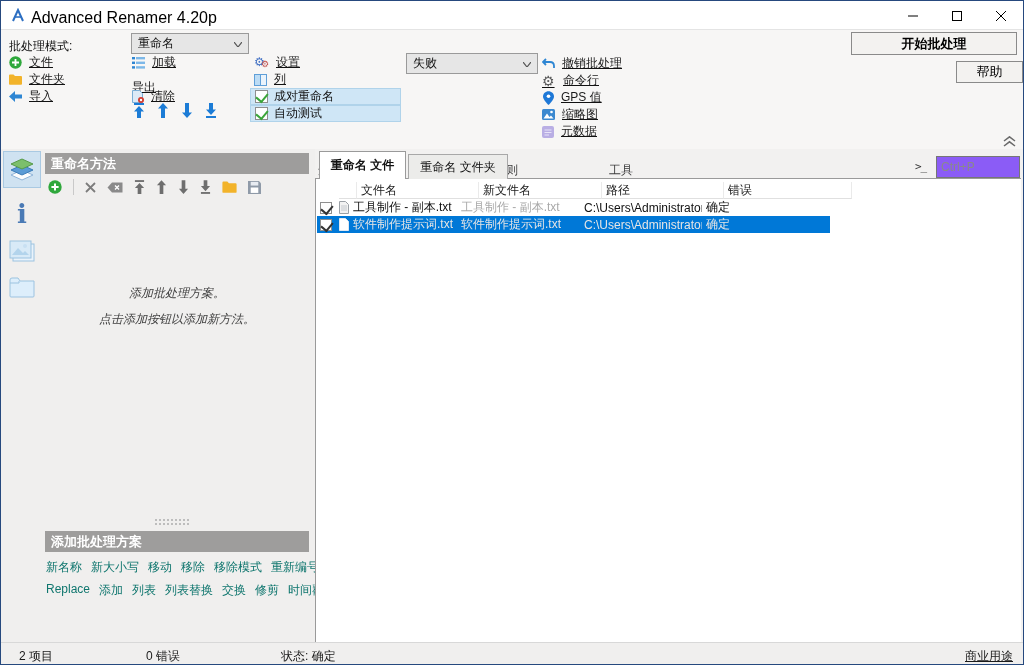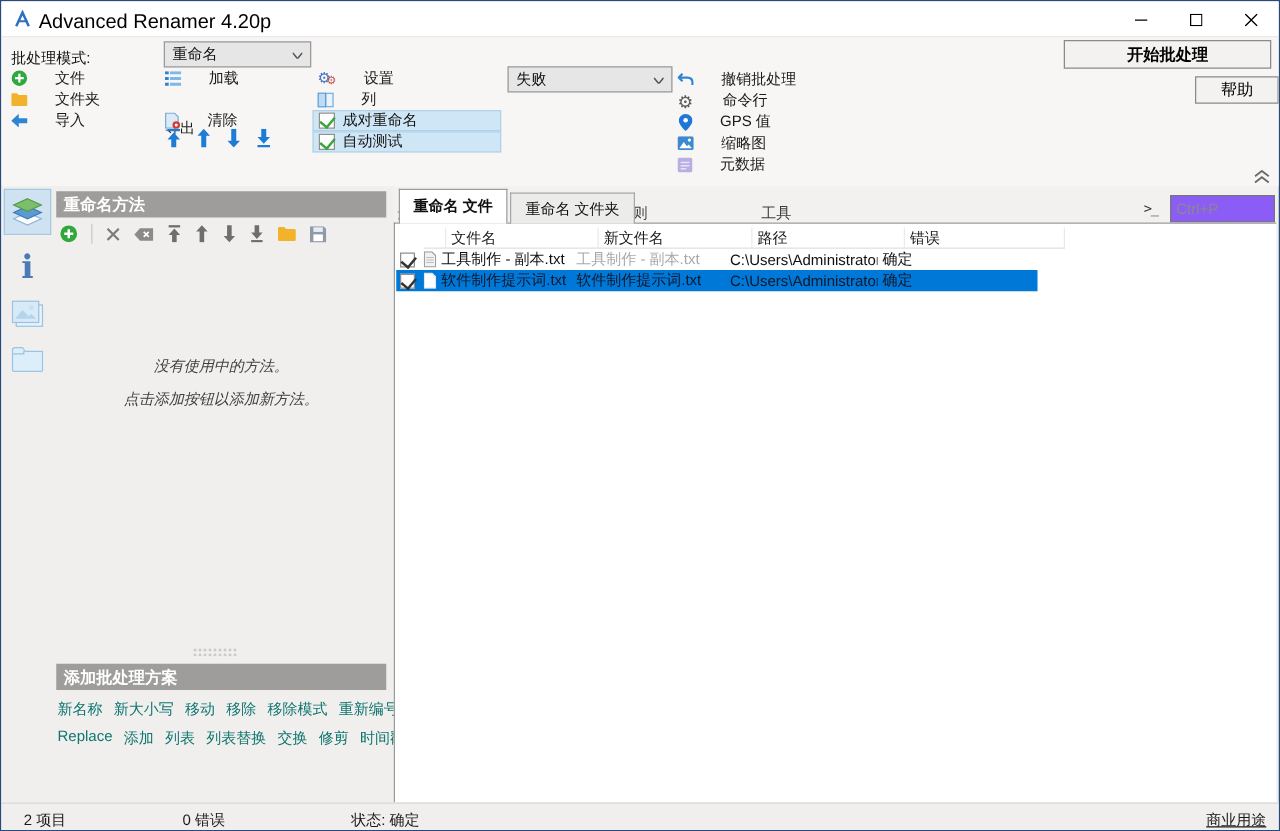--- a/index.html
+++ b/index.html
@@ -6,21 +6,21 @@
   html,body { width:1024px; height:665px; }
   body { font-family:"Liberation Sans","DejaVu Sans",sans-serif; font-size:12px; color:#111; }
   #window { position:relative; width:1024px; height:665px; background:#f2f1f0; border:1px solid #26497e; overflow:hidden; }
   .abs { position:absolute; }
   
   #titlebar { position:absolute; left:0; top:0; width:100%; height:29px; background:#ffffff; border-bottom:1px solid #e4e4e4; }
   #title-text { position:absolute; left:30px; top:8px; font-size:16px; color:#000; }
   .winbtn { position:absolute; top:0; width:44px; height:29px; display:flex; align-items:center; justify-content:center; }
   
   #toolbar { position:absolute; left:0; top:29px; width:100%; height:119px; background:#f7f6f5; }
-  .tb-item { position:absolute; display:flex; align-items:center; gap:22px; height:15px; white-space:nowrap; }
+  .tb-item { position:absolute; display:flex; align-items:center; gap:7px; height:15px; white-space:nowrap;text-decoration:underline; }
   .tb-item span { font-size:12px; color:#1a1a1a; }
   .combo { position:absolute; height:21px; background:#e6e6e6; border:1px solid #9a9a9a; display:flex; align-items:center; padding:0 6px; font-size:12px; color:#111; }
   .combo .chev { position:absolute; right:6px; top:8px; width:8px; height:5px; }
   .grouplabel { position:absolute; top:132px; transform:translateX(-50%); color:#3c3c3c; font-size:12px; }
   .optcheck { position:absolute; width:151px; height:17px; background:#cfe6f6; border:1px solid #b0d3ea; display:flex; align-items:center; gap:6px; padding-left:4px; }
   .cbx { width:13px; height:13px; background:#fff; border:1px solid #8f8f8f; position:relative; flex:0 0 auto; }
   .cbx.green::after { content:""; position:absolute; left:2px; top:0px; width:6px; height:9px; border:solid #3aa63a; border-width:0 2px 2px 0; transform:rotate(40deg); }
   .cbx.dark::after { content:""; position:absolute; left:2px; top:0px; width:6px; height:9px; border:solid #333; border-width:0 2px 2px 0; transform:rotate(40deg); }
   .pushbtn { position:absolute; background:#f3f2f0; border:1px solid #8a8a8a; display:flex; align-items:center; justify-content:center; font-size:13px; color:#000; }
   
@@ -43,21 +43,21 @@
   #tab-files { left:318px; top:150px; width:87px; height:28px; background:#fff; border:1px solid #9a9a9a; border-bottom:none; font-weight:bold; z-index:3; }
   #tab-folders { left:407px; top:153px; width:100px; height:25px; background:#ececea; border:1px solid #a8a8a8; border-bottom:none; z-index:2; }
   #searchbox { position:absolute; left:935px; top:155px; width:84px; height:22px; border:1px solid #767676; background:#8b5cf6; font-size:12px; padding:0 4px; color:#222; font-family:"Liberation Sans","DejaVu Sans",sans-serif; }
   #searchbox::placeholder { color:#8a8a8a; opacity:1; }
   #prompt-glyph { position:absolute; left:914px; top:159px; font-family:"DejaVu Sans Mono",monospace; font-size:11px; color:#333; letter-spacing:-1px; }
   
   .trow { position:absolute; left:1px; height:17px; display:flex; align-items:center; }
   .tcell { height:17px; display:flex; align-items:center; padding-left:4px; overflow:hidden; white-space:nowrap; font-size:12px; }
   .c0{width:18px;justify-content:center;padding-left:0;} .c1{width:122px;} .c2{width:123px;} .c3{width:122px;} .c4{width:128px;}
   .thead .tcell { color:#1a1a1a; border-right:1px solid #eaeaea; border-bottom:1px solid #e0e0e0; }
-  .row-sel { background:#0078d7; color:#0f172a; }
+  .row-sel { background:#0078d7; color:#e5e5e5; }
   .gray-text { color:#a9a9a9; }
   .doc-ico { margin-right:4px; flex:0 0 auto; }
   
   #statusbar { position:absolute; left:0; top:641px; width:100%; height:23px; background:#f0efee; border-top:1px solid #d8d8d8; }
   #statusbar span { position:absolute; top:5px; font-size:12px; color:#1a1a1a; }
   .gear { font-size:13px; line-height:1; }
   svg { display:block; }
 </style>
 </head>
 <body>
@@ -303,21 +303,21 @@
       <svg width="15" height="12" viewBox="0 0 13 11">
           <path d="M0 1.5 Q0 0.5 1 0.5 H4.5 L6 2 H12 Q13 2 13 3 V10 Q13 10.8 12 10.8 H1 Q0 10.8 0 10 Z" fill="#f2b32a"></path>
         </svg>
       <svg width="13" height="13" viewBox="0 0 12 12">
           <path d="M0 0 H10 L12 2 V12 H0 Z" fill="#8f9aa8"></path>
           <rect x="2.5" y="0.8" width="7" height="3.4" fill="#e8ecf2"></rect>
           <rect x="2.5" y="6" width="7" height="5" fill="#fff"></rect>
         </svg>
     </div>
 
-    <div class="empty-line" style="top:136px;">没有使用中的方法。</div>
+    <div class="empty-line" style="top:136px;">添加批处理方案。</div>
     <div class="empty-line" style="top:162px;">点击添加按钮以添加新方法。</div>
 
     <div class="dots"></div>
 
     <div class="graybar" style="top:382px;">
       <span>添加批处理方案</span>
     </div>
     <div class="preset-row" style="top:410px;">
       <a href="#">新名称</a>
       <a href="#">新大小写</a>

